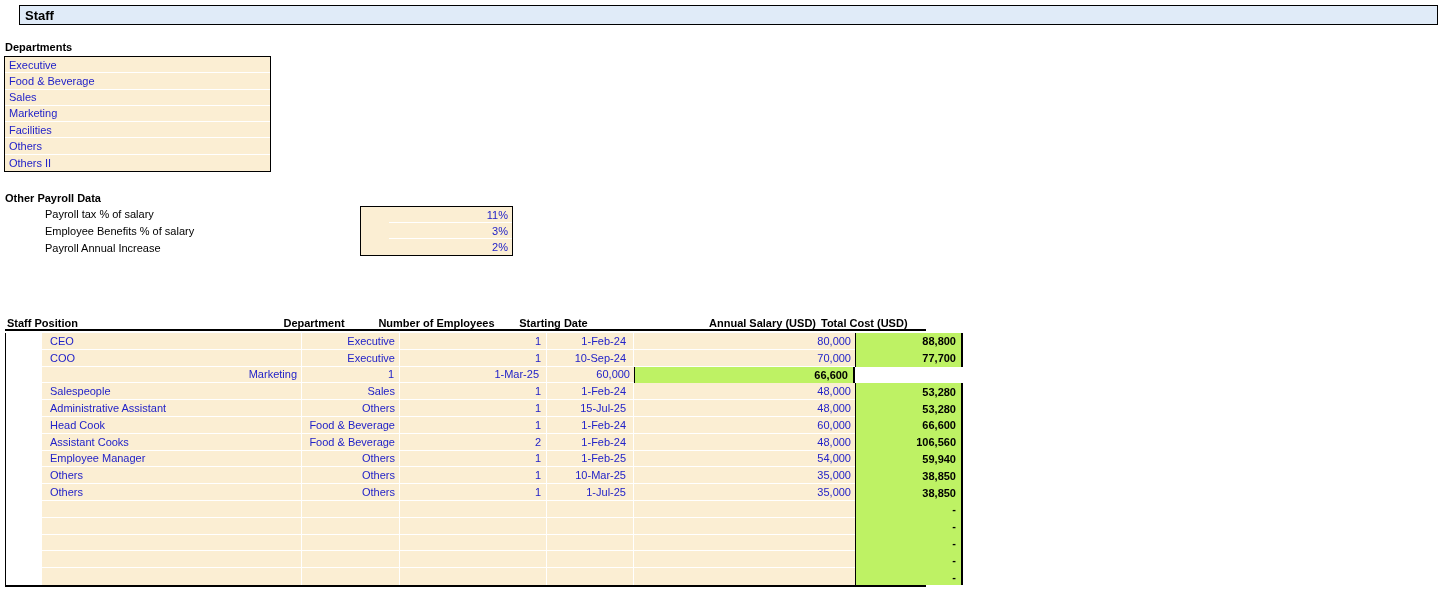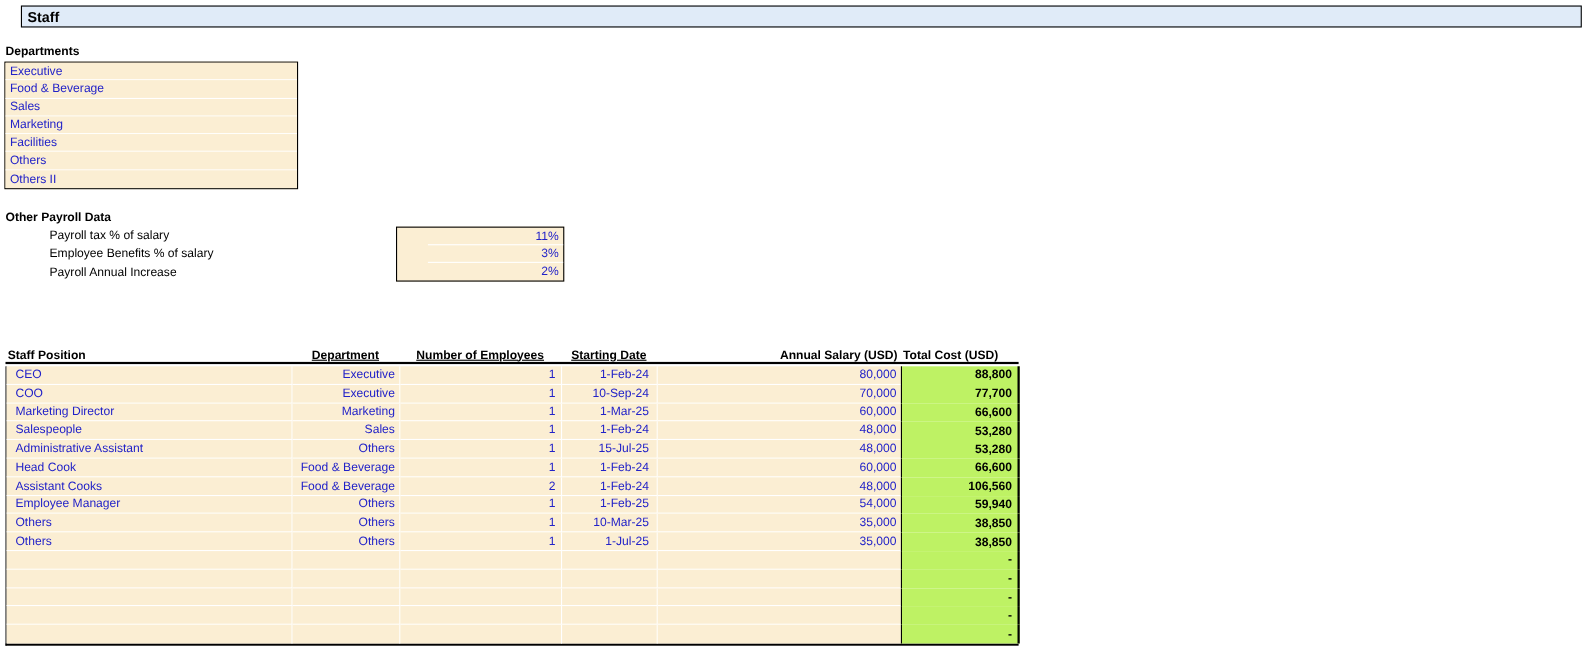--- a/index.html
+++ b/index.html
@@ -66,28 +66,29 @@
   .payroll-value:last-child{border-bottom:none;}
 
   
   .grid-cols{display:grid;grid-template-columns:260px 98px 147px 87px 221px 108px;}
   .table-header{
     left:5px;top:316px;width:921px;height:15px;
     border-bottom:2px solid var(--border-black);
   }
   .th{font-size:11px;font-weight:bold;display:flex;align-items:center;white-space:nowrap;}
   .th-position{padding-left:2px;justify-content:flex-start;}
-  .th-department,.th-employees,.th-date{justify-content:center;text-decoration:underline;}
+  .th-department,.th-employees,.th-date{justify-content:center;}
   .th-salary{justify-content:flex-end;padding-right:2px;}
   .th-total{justify-content:flex-start;padding-left:3px;}
 
   .table-body{
     left:5px;top:333px;width:921px;
     border-left:1px solid var(--border-black);
     border-bottom:2px solid var(--border-black);
+    padding-left:36px;
   }
   .staff-row{height:16.8px;}
   .cell{
     display:flex;align-items:center;font-size:11px;white-space:nowrap;overflow:hidden;
   }
   .cream{
     background:var(--input-cell-bg);color:var(--input-text-blue);
     border-bottom:1px solid var(--separator-white);
     border-right:1px solid var(--separator-white);
   }
@@ -178,21 +179,20 @@
   <div class="staff-row grid-cols">
     <div class="cell cream cell-position">COO</div>
     <div class="cell cream cell-department">Executive</div>
     <div class="cell cream cell-employees">1</div>
     <div class="cell cream cell-date">10-Sep-24</div>
     <div class="cell cream cell-salary">70,000</div>
     <div class="cell cell-total">77,700</div>
   </div>
 
   <div class="staff-row grid-cols">
-    <div class="cell cream cell-position">Marketing Director</div>
     <div class="cell cream cell-department">Marketing</div>
     <div class="cell cream cell-employees">1</div>
     <div class="cell cream cell-date">1-Mar-25</div>
     <div class="cell cream cell-salary">60,000</div>
     <div class="cell cell-total">66,600</div>
   </div>
 
   <div class="staff-row grid-cols">
     <div class="cell cream cell-position">Salespeople</div>
     <div class="cell cream cell-department">Sales</div>

